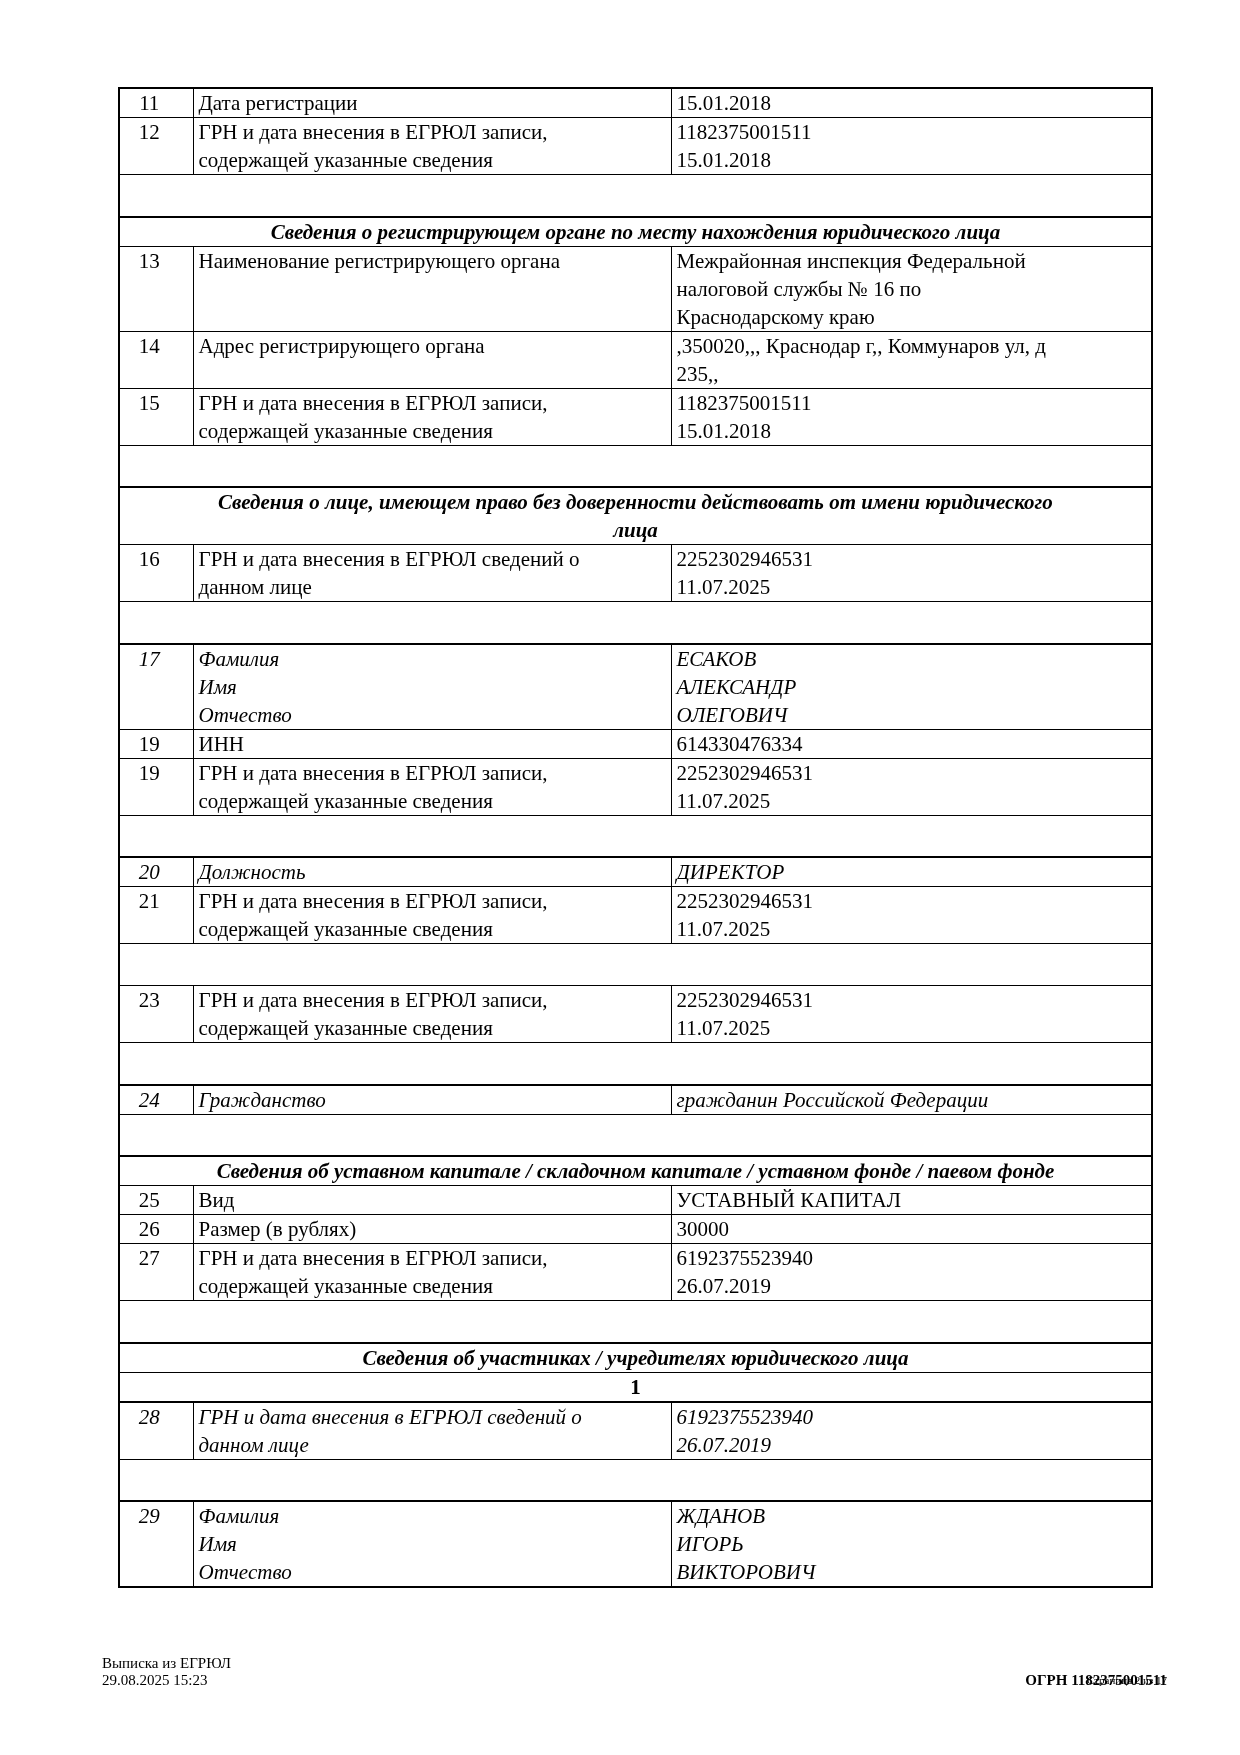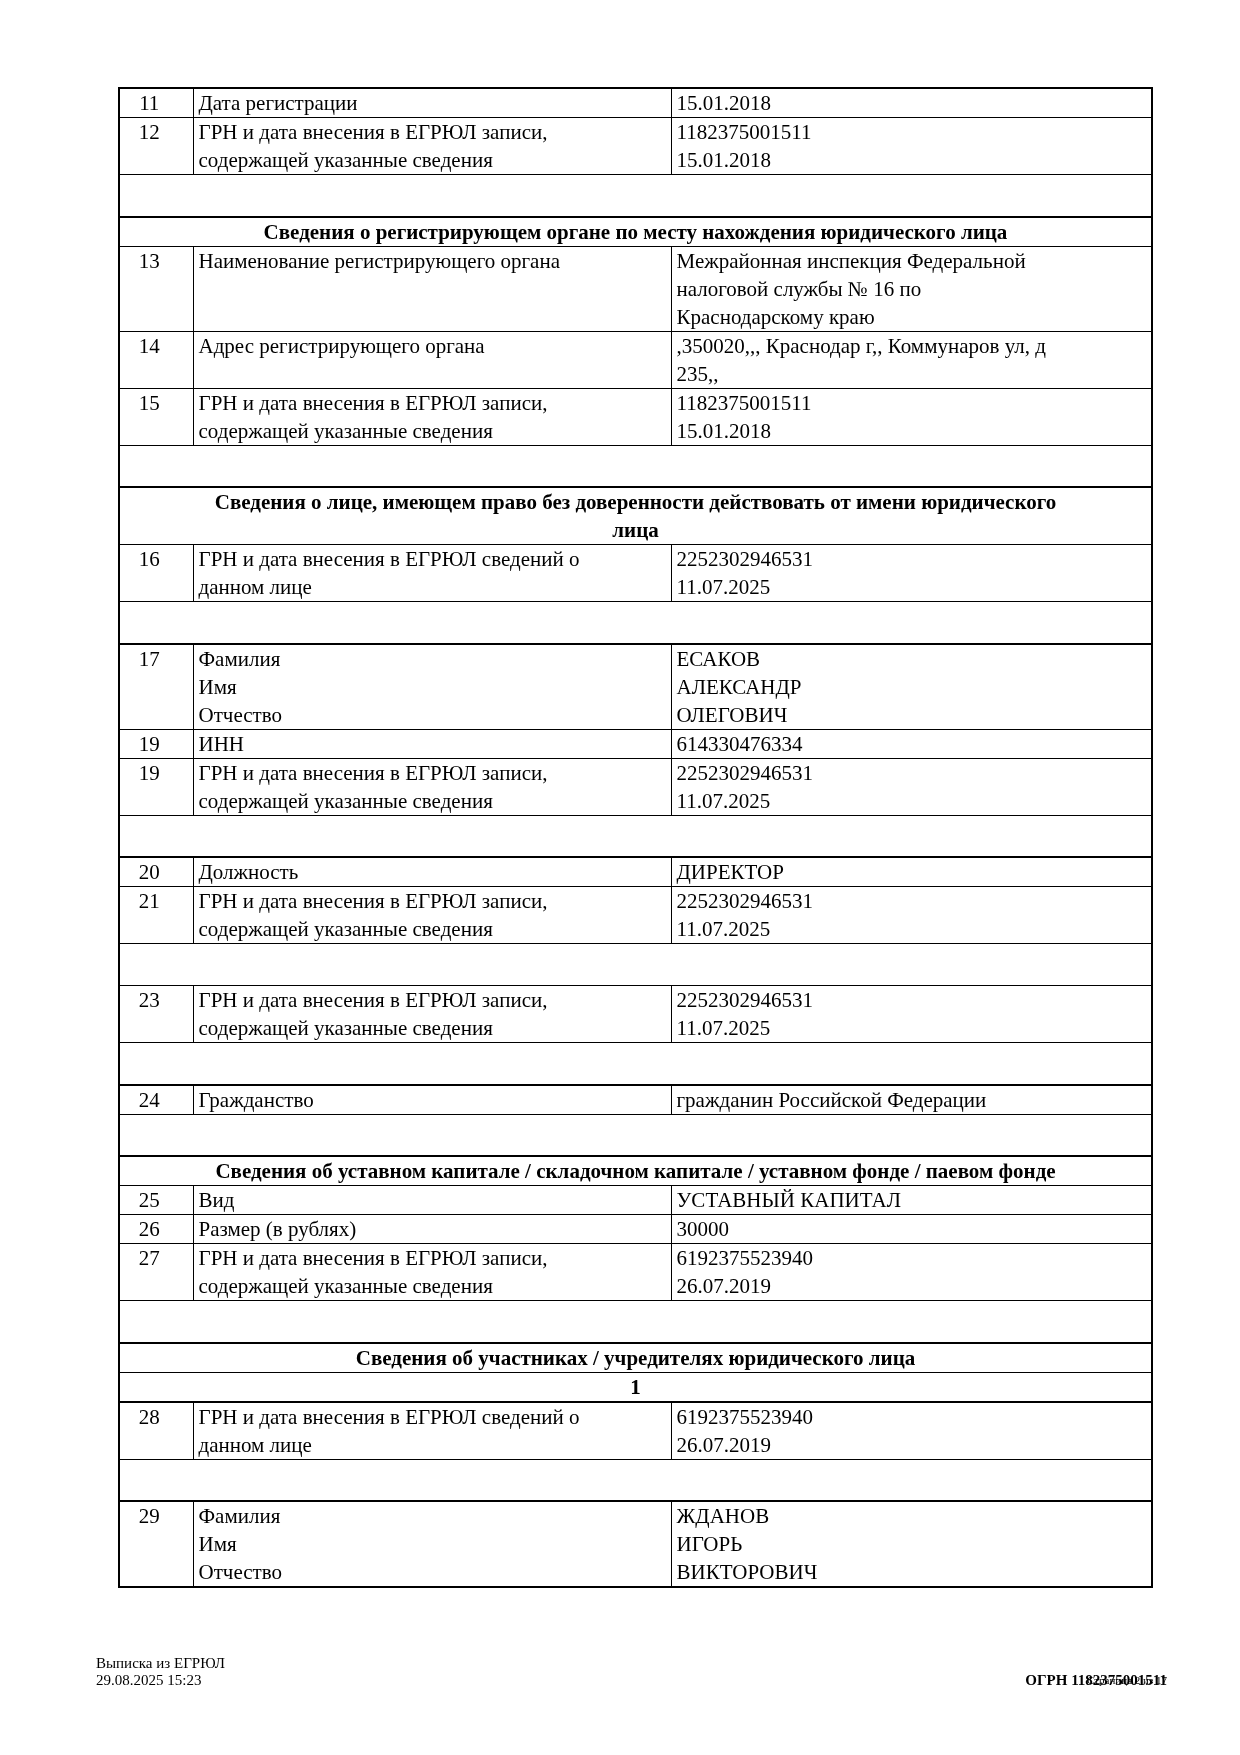--- a/index.html
+++ b/index.html
@@ -34,24 +34,24 @@
     text-align: center;
     padding: 0 14px 0 0;
     margin-left: 48px;
   }
   .doc-table td.spacer { height: 42px; }
   .doc-table td.section,
   .doc-table td.subheader {
     font-weight: bold;
     text-align: center;
   }
-  .doc-table tr.thick-top > td { border-top-width: 2px; }
+  .doc-table tr.thick-top > td { border-top-width: 2px; font-style: italic; }
   .footer-left {
     position: absolute;
-    left: 96px;
+    left: 102px;
     top: 1655px;
     font-size: 15px;
     line-height: 17px;
   }
   .footer-center {
     position: absolute;
     left: 110px;
     top: 1672px;
     width: 1057px;
     text-align: right;

